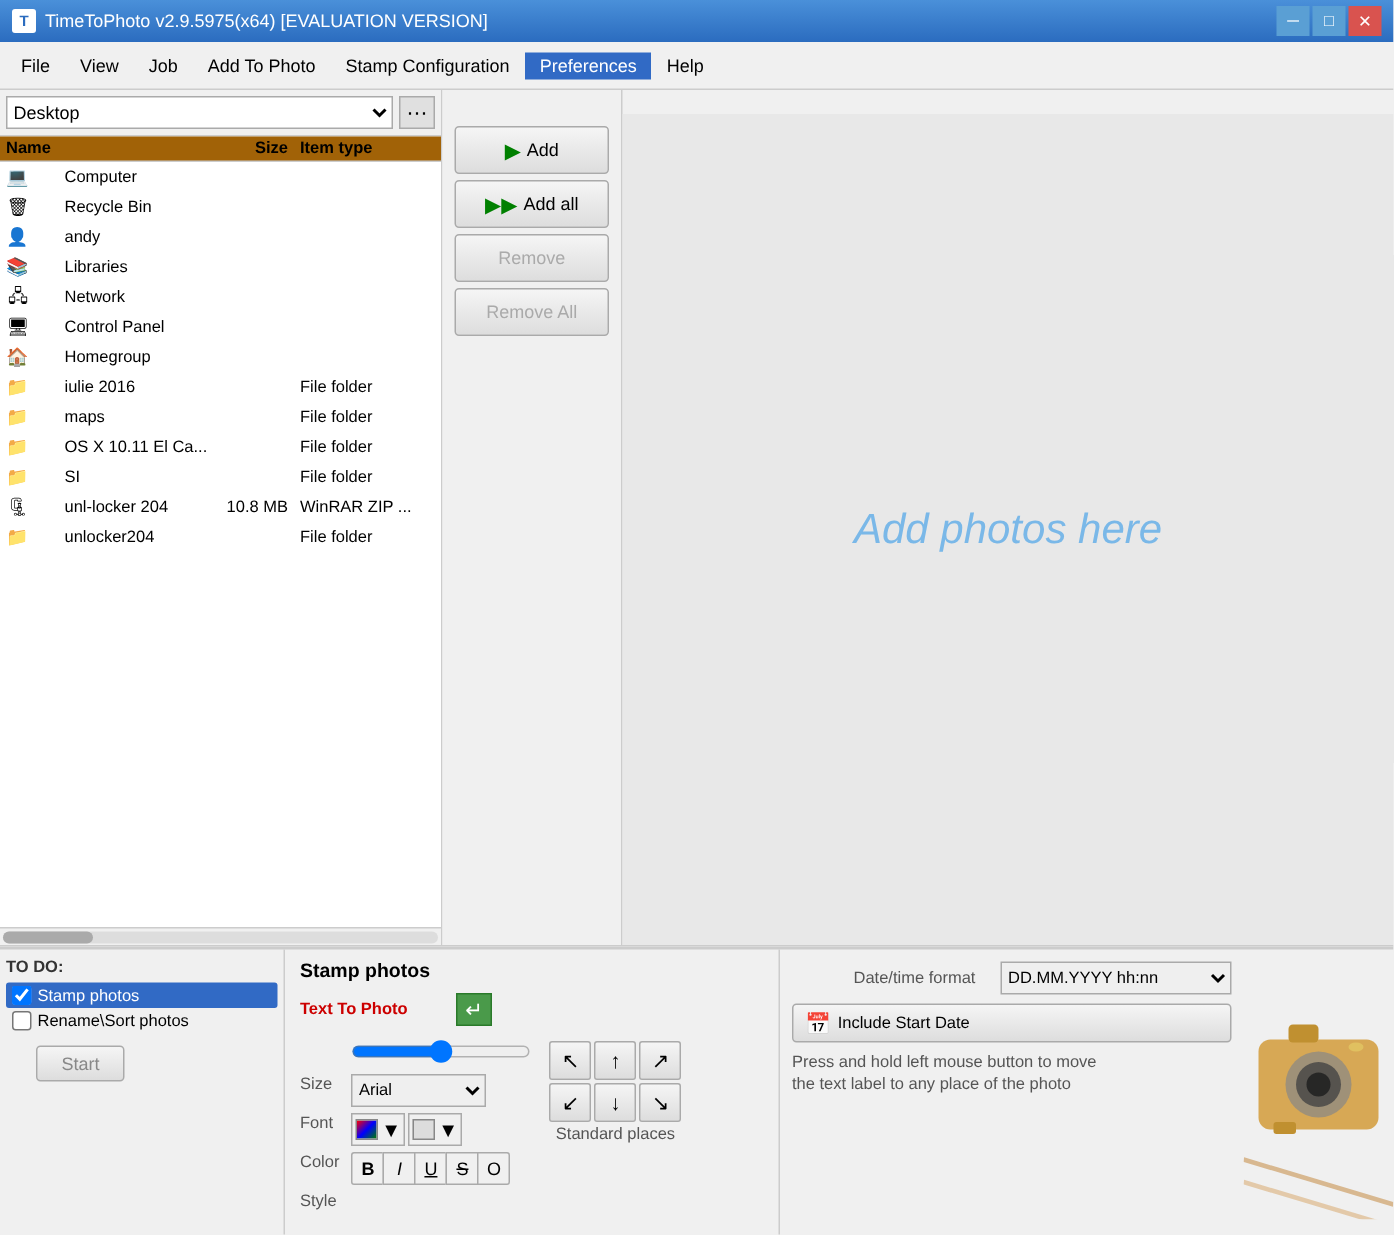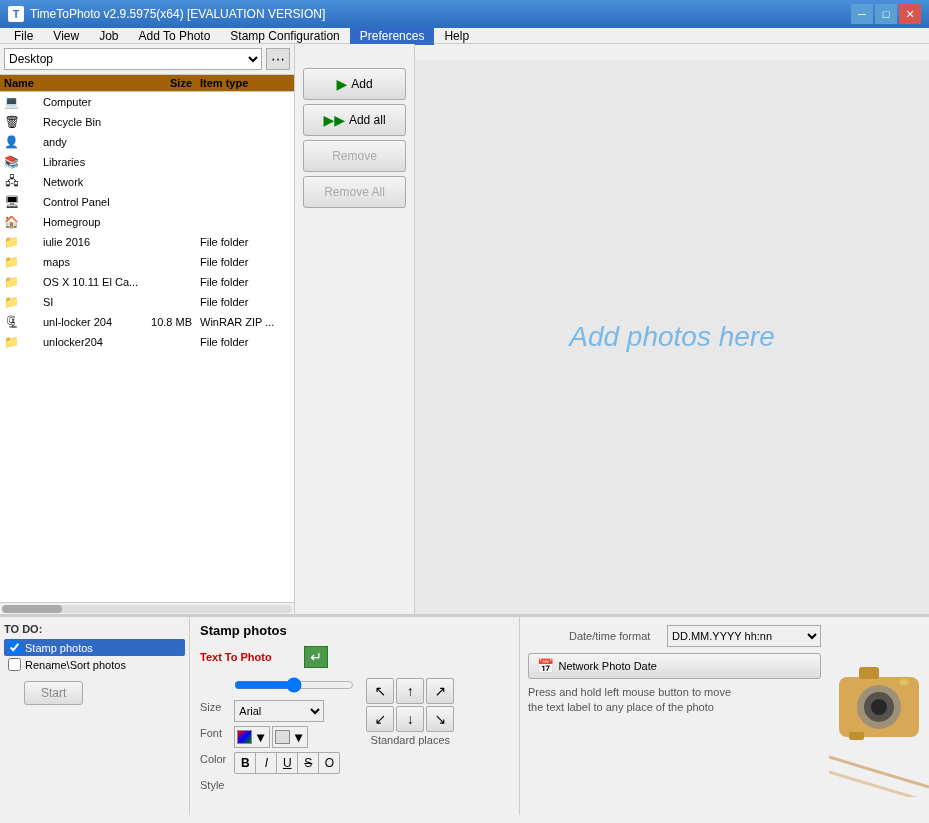--- a/index.html
+++ b/index.html
@@ -43,21 +43,21 @@
       display: flex; align-items: center; justify-content: center;
       color: white;
     }
     #title-controls .min-btn { background: #5a9fd4; }
     #title-controls .max-btn { background: #5a9fd4; }
     #title-controls .close-btn { background: #d9534f; }
 
     
     #menu-bar {
       background: #f0f0f0;
-      height: 16px;
+      height: 32px;
       display: flex;
       align-items: center;
       border-bottom: 1px solid #ccc;
       padding: 0 4px;
     }
     #menu-bar .menu-item {
       padding: 2px 10px;
       cursor: pointer;
       font-size: 12px;
       color: #000;
@@ -680,21 +680,21 @@
 
     <div id="datetime-panel">
       <div id="datetime-row1">
         <span id="datetime-label">Date/time format</span>
         <select id="datetime-format">
           <option>DD.MM.YYYY hh:nn</option>
         </select>
       </div>
       <button id="include-photo-date-btn">
         <span class="calendar-icon">📅</span>
-        <span>Network Photo Date</span>
+        <span>Include Start Date</span>
       </button>
       <div id="hint-text">
         <span>Press and hold left mouse button to move<br>the text label to any place of the photo</span>
       </div>
     </div>
 
     <div id="deco-image" style="position:relative;width:100px;overflow:hidden;">
       <svg viewBox="0 0 100 180" width="100" height="180">
         <rect x="10" y="60" width="80" height="60" rx="8" fill="#d4a044" opacity="0.9"></rect>
         <circle cx="50" cy="90" r="22" fill="#888" opacity="0.7"></circle>

